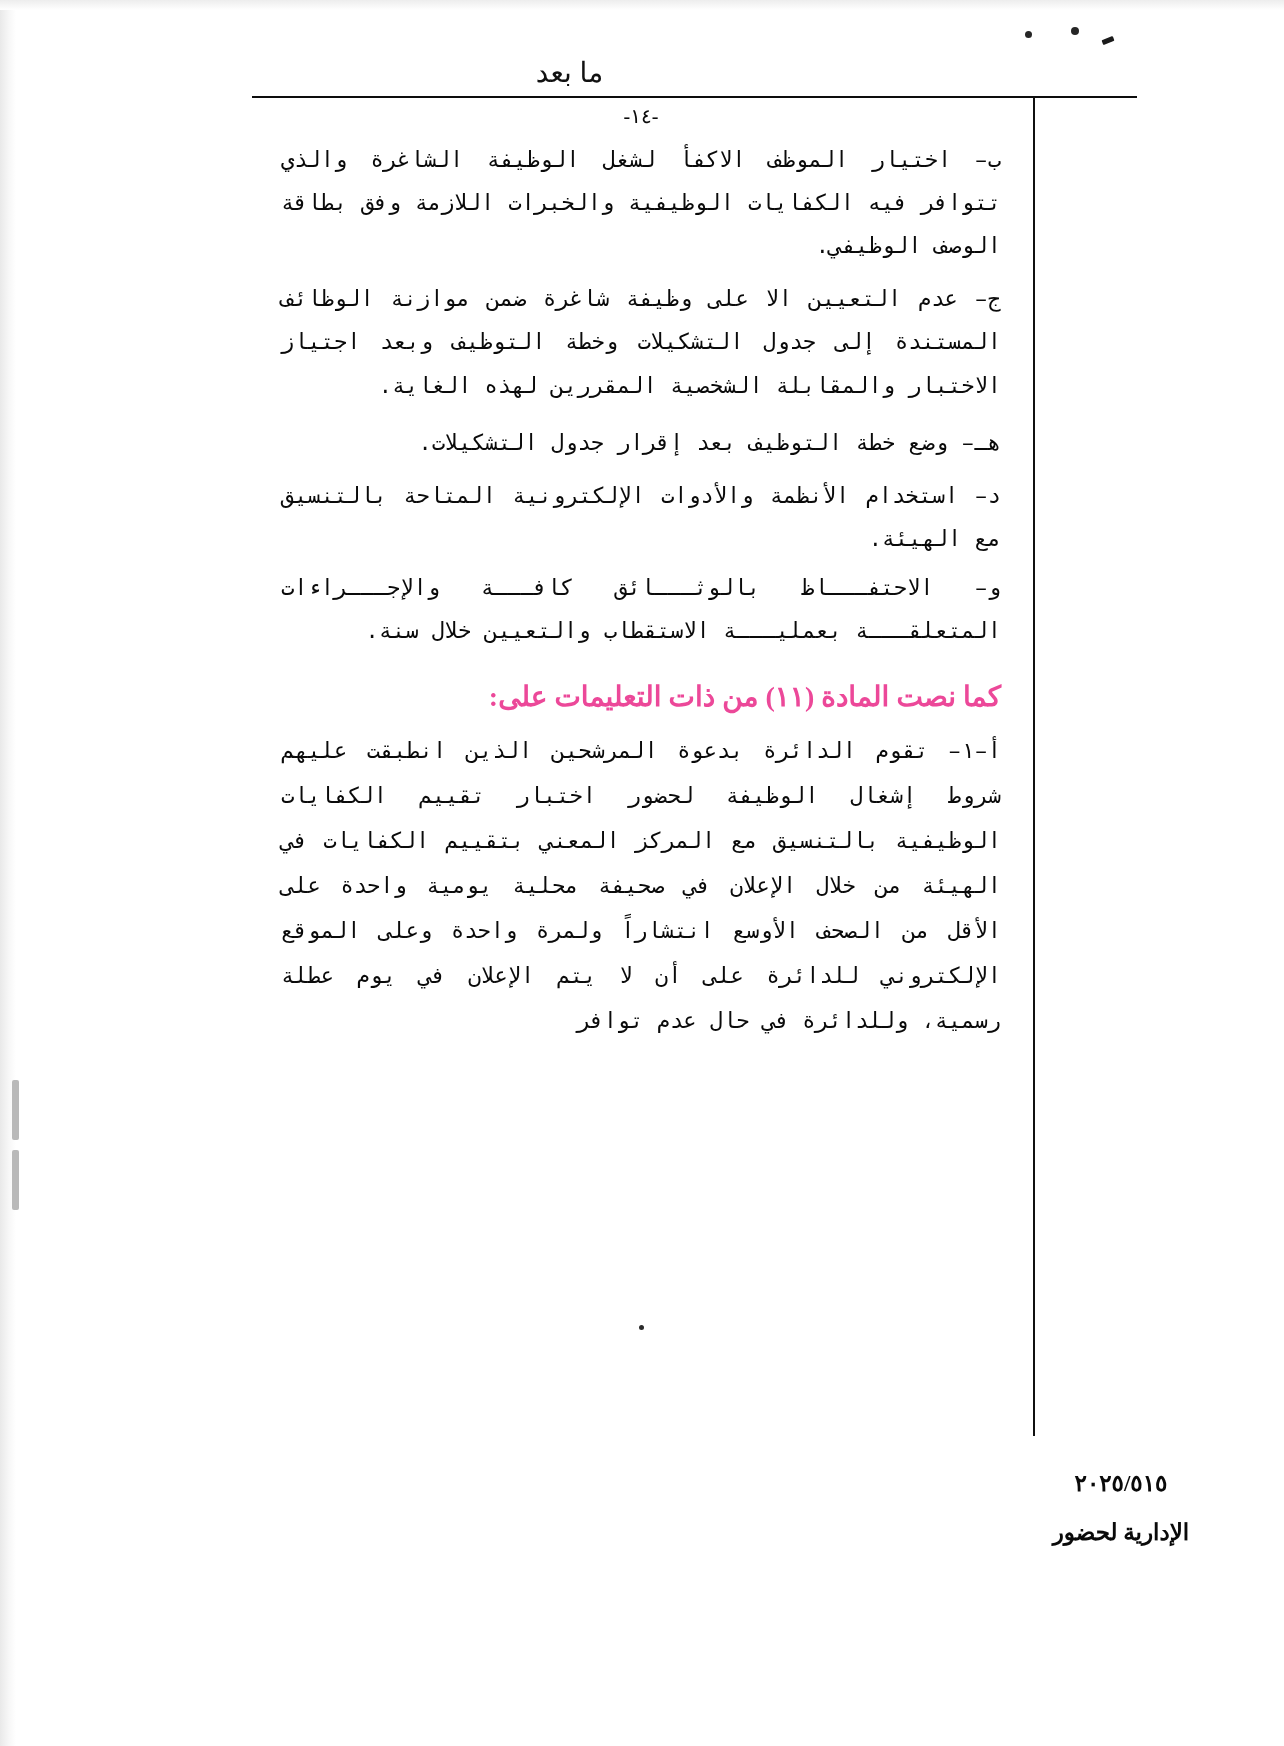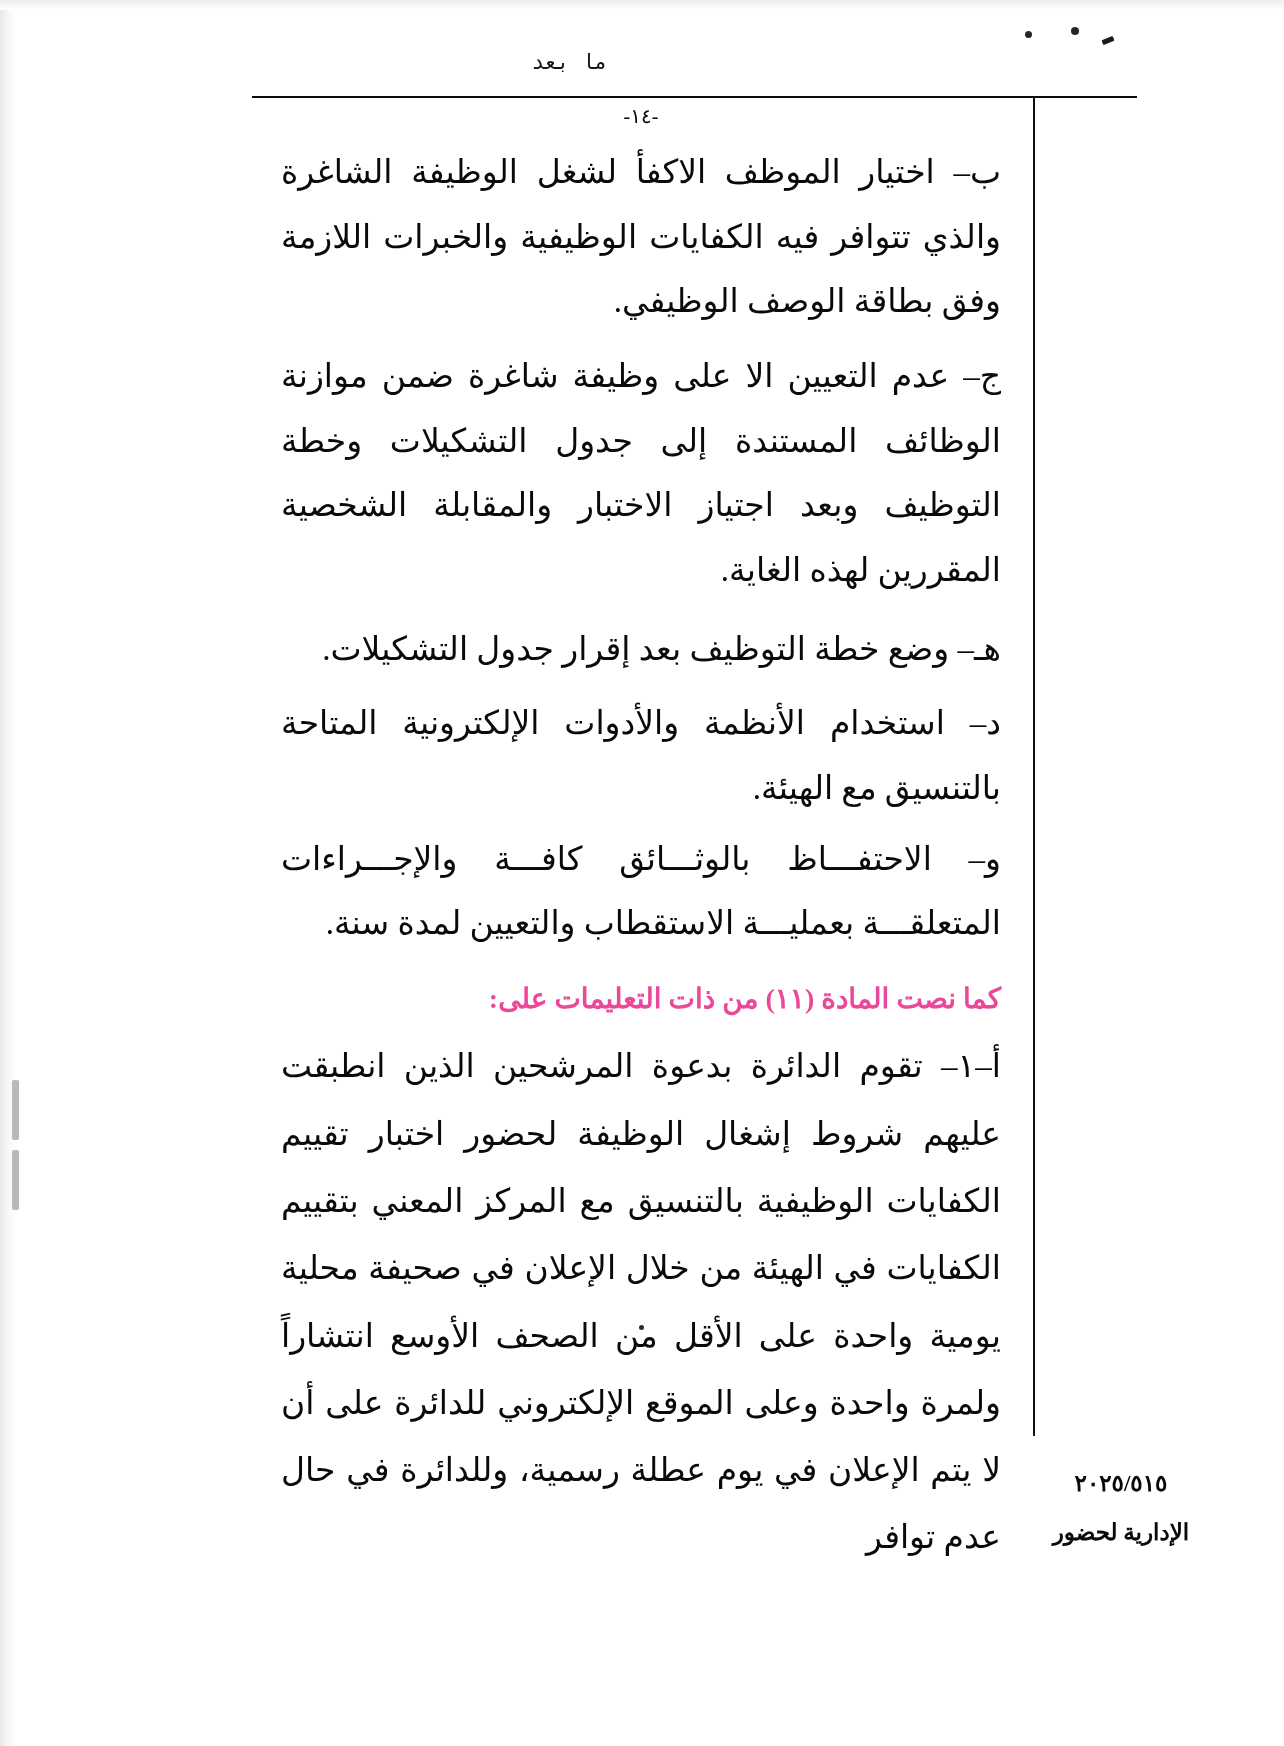--- a/index.html
+++ b/index.html
@@ -59,26 +59,26 @@
     right: 170px; top: 38px;
     width: 12px; height: 5px;
     border-radius: 1px;
     transform: rotate(-22deg);
     background: #1b1b1b;
   }
 
   
   .header-continued {
     position: absolute;
-    top: 50px;
+    top: 56px;
     right: 0;
     width: 100%;
     text-align: center;
-    font-size: 21px;
-    font-family: Liberation Mono, monospace;
+    font-size: 28px;
+    font-family: Liberation Sans, sans-serif;
     color: #111;
     letter-spacing: 0.5px;
     padding-right: 145px;
     box-sizing: border-box;
   }
 
   .header-rule {
     position: absolute;
     top: 96px;
     right: 147px;
@@ -112,27 +112,27 @@
   .content {
     position: absolute;
     top: 140px;
     right: 283px;
     width: 720px;
     box-sizing: border-box;
   }
 
   .para {
     display: block;
-    font-size: 33px;
+    font-size: 22px;
     line-height: 1.96;
     text-align: justify;
     text-align-last: right;
     margin: 0 0 2px 0;
     color: #0a0a0a;
-    font-family: Liberation Serif, serif;
+    font-family: Liberation Mono, monospace;
   }
 
   
   .para.has-marker {
     padding-right: 0;
   }
   .marker {
     display: inline;
     white-space: nowrap;
   }
@@ -218,21 +218,21 @@
   <div class="content">
 
     <p class="para has-marker p-b"><span class="marker">ب–</span><span> اختيار الموظف الاكفأ لشغل الوظيفة الشاغرة والذي تتوافر فيه الكفايات الوظيفية والخبرات اللازمة وفق بطاقة الوصف الوظيفي.</span></p>
 
     <p class="para has-marker p-j"><span class="marker">ج–</span><span> عدم التعيين الا على وظيفة شاغرة ضمن موازنة الوظائف المستندة إلى جدول التشكيلات وخطة التوظيف وبعد اجتياز الاختبار والمقابلة الشخصية المقررين لهذه الغاية.</span></p>
 
     <p class="para has-marker p-h"><span class="marker">هـ–</span><span> وضع خطة التوظيف بعد إقرار جدول التشكيلات.</span></p>
 
     <p class="para has-marker p-d"><span class="marker">د–</span><span> استخدام الأنظمة والأدوات الإلكترونية المتاحة بالتنسيق مع الهيئة.</span></p>
 
-    <p class="para has-marker p-w"><span class="marker">و–</span><span> الاحتفـــاظ بالوثـــائق كافـــة والإجـــراءات المتعلقـــة بعمليـــة الاستقطاب والتعيين لمدة سنة.</span></p>
+    <p class="para has-marker p-w"><span class="marker">و–</span><span> الاحتفـــاظ بالوثـــائق كافـــة والإجـــراءات المتعلقـــة بعمليـــة الاستقطاب والتعيين خلال سنة.</span></p>
 
     <p class="heading-bold">كما نصت المادة (١١) من ذات التعليمات على:</p>
 
     <p class="para has-marker p-a1"><span class="marker">أ–١–</span><span> تقوم الدائرة بدعوة المرشحين الذين انطبقت عليهم شروط إشغال الوظيفة لحضور اختبار تقييم الكفايات الوظيفية بالتنسيق مع المركز المعني بتقييم الكفايات في الهيئة من خلال الإعلان في صحيفة محلية يومية واحدة على الأقل من الصحف الأوسع انتشاراً ولمرة واحدة وعلى الموقع الإلكتروني للدائرة على أن لا يتم الإعلان في يوم عطلة رسمية، وللدائرة في حال عدم توافر</span></p>
 
   </div>
 
   <div class="stray-dot"></div>
 
   <div class="footer-stamp">

